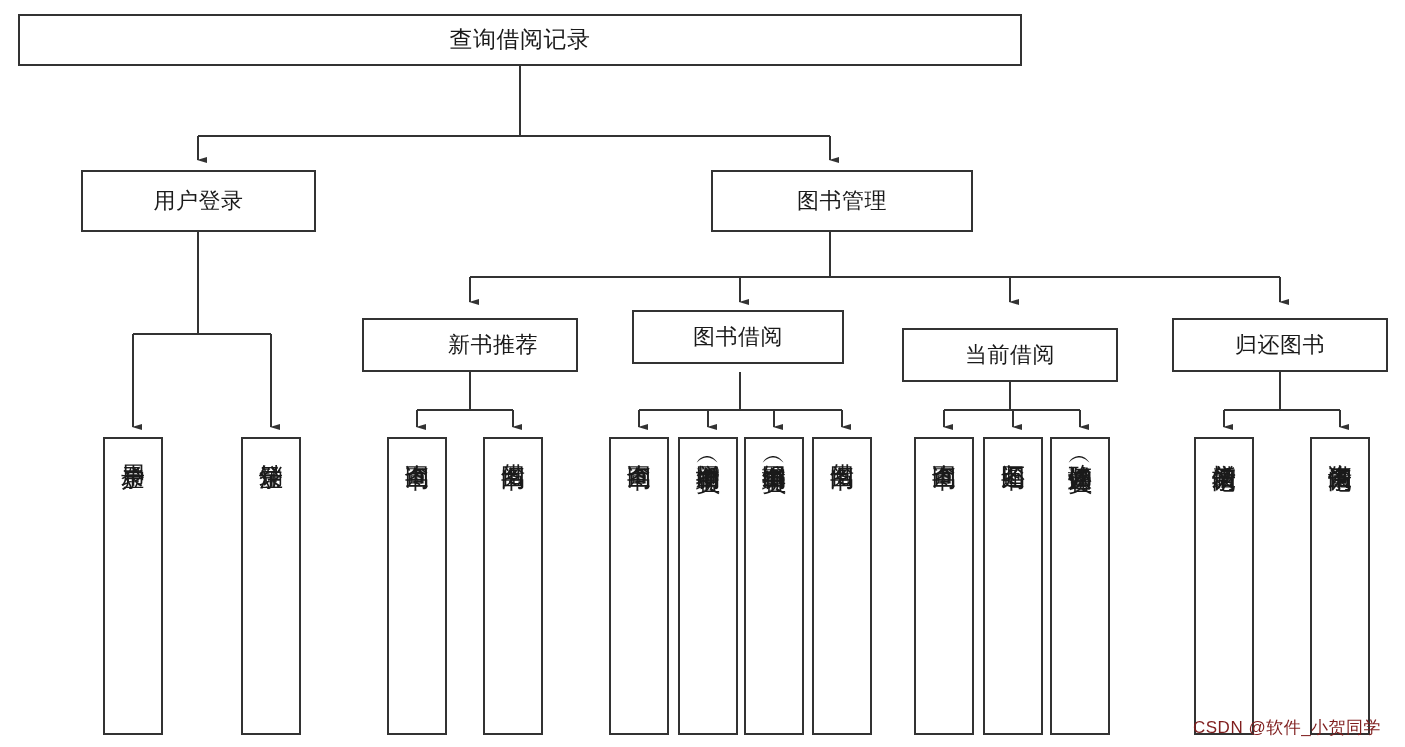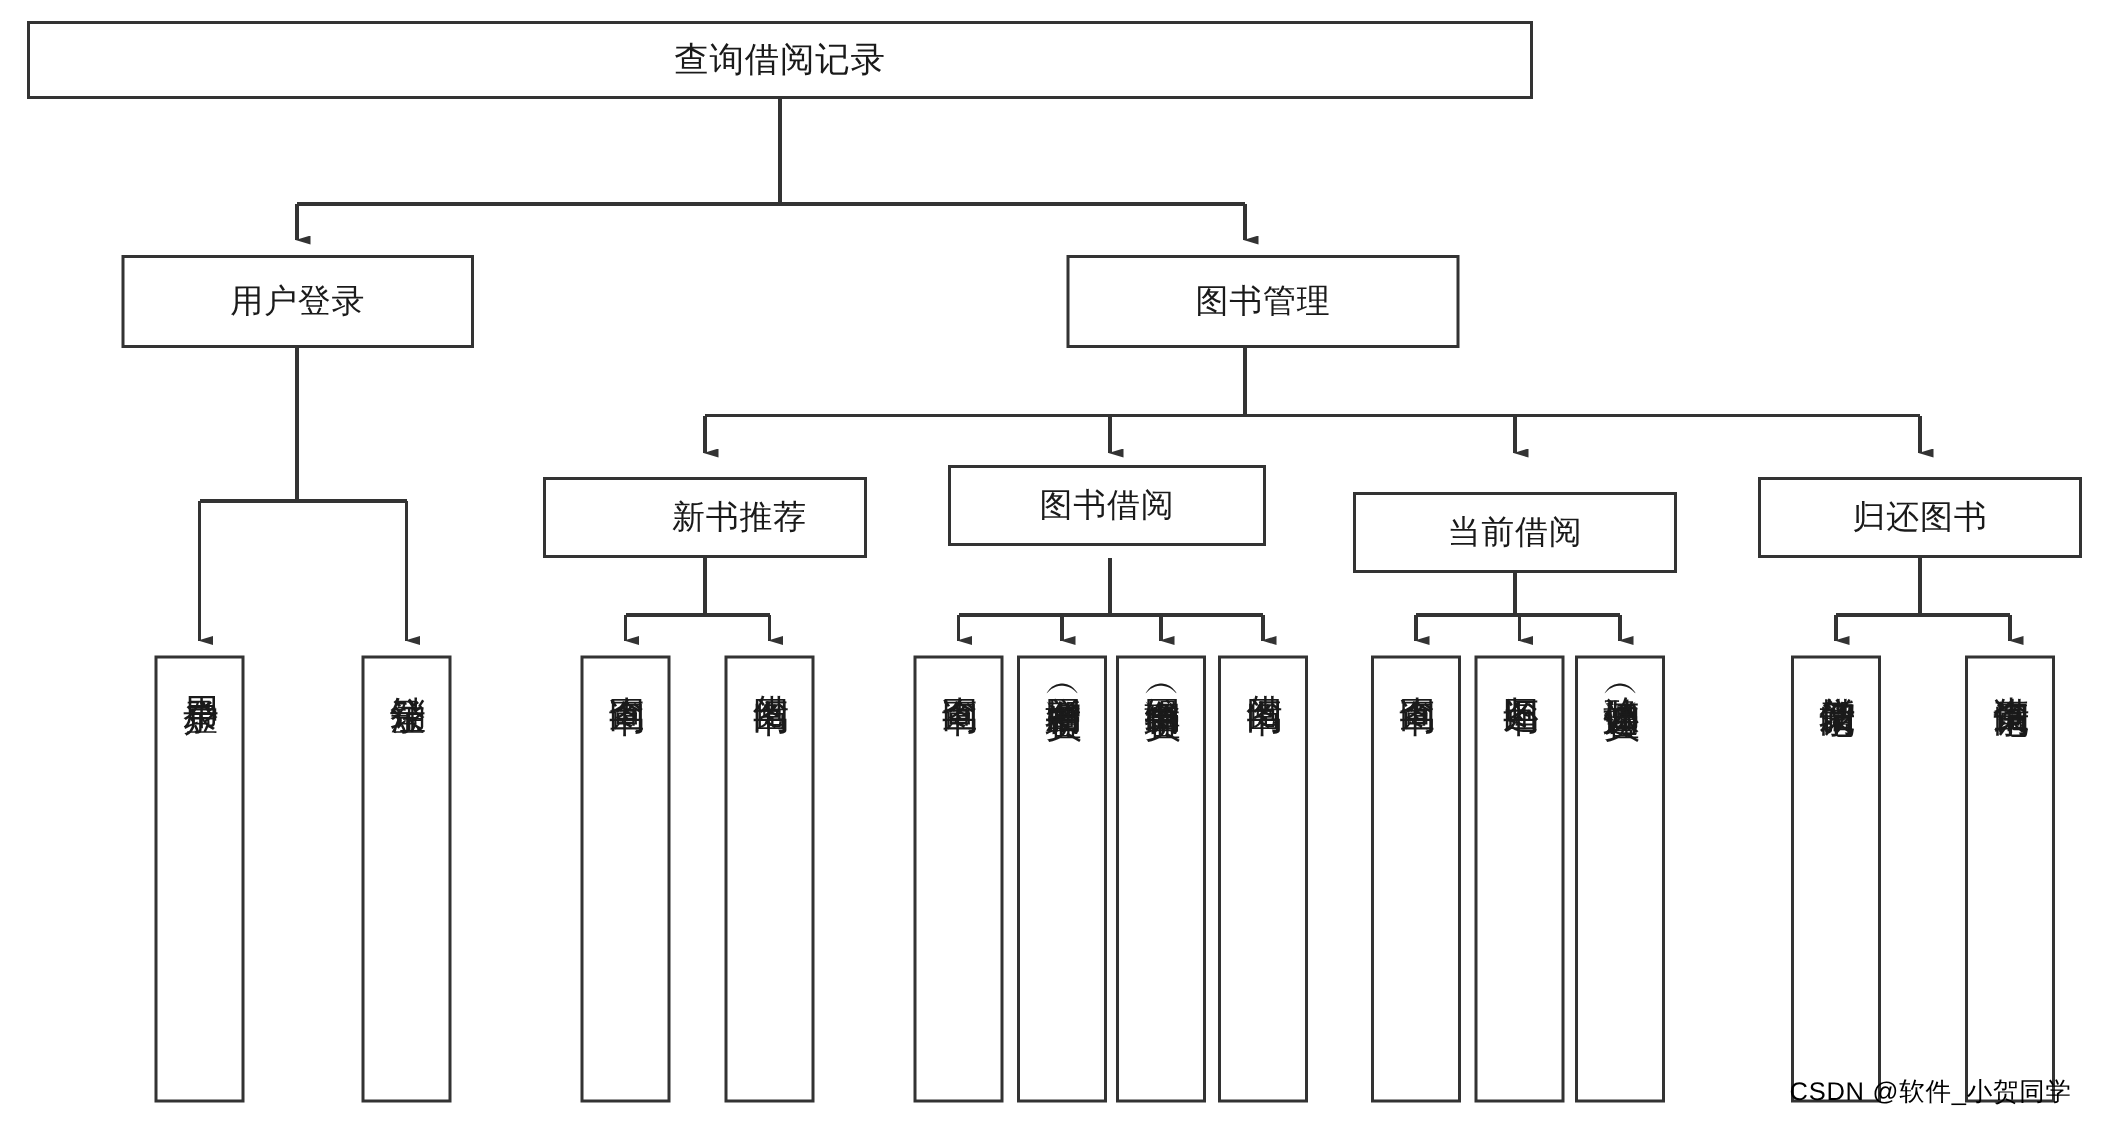--- a/index.html
+++ b/index.html
@@ -58,21 +58,21 @@
   .node.vertical .label {
     writing-mode: vertical-rl;
     text-orientation: upright;
     font-size: 24px;
     line-height: 1.0;
     letter-spacing: 1px;
     white-space: nowrap;
   }
   .watermark {
     position: absolute;
-    color: #000000;
+    color: #7f1d1d;
     font-size: 17px;
     letter-spacing: 0.5px;
     white-space: nowrap;
     pointer-events: none;
   }
 </style>
 </head>
 <body>
 
 <div id="diagram-root">

